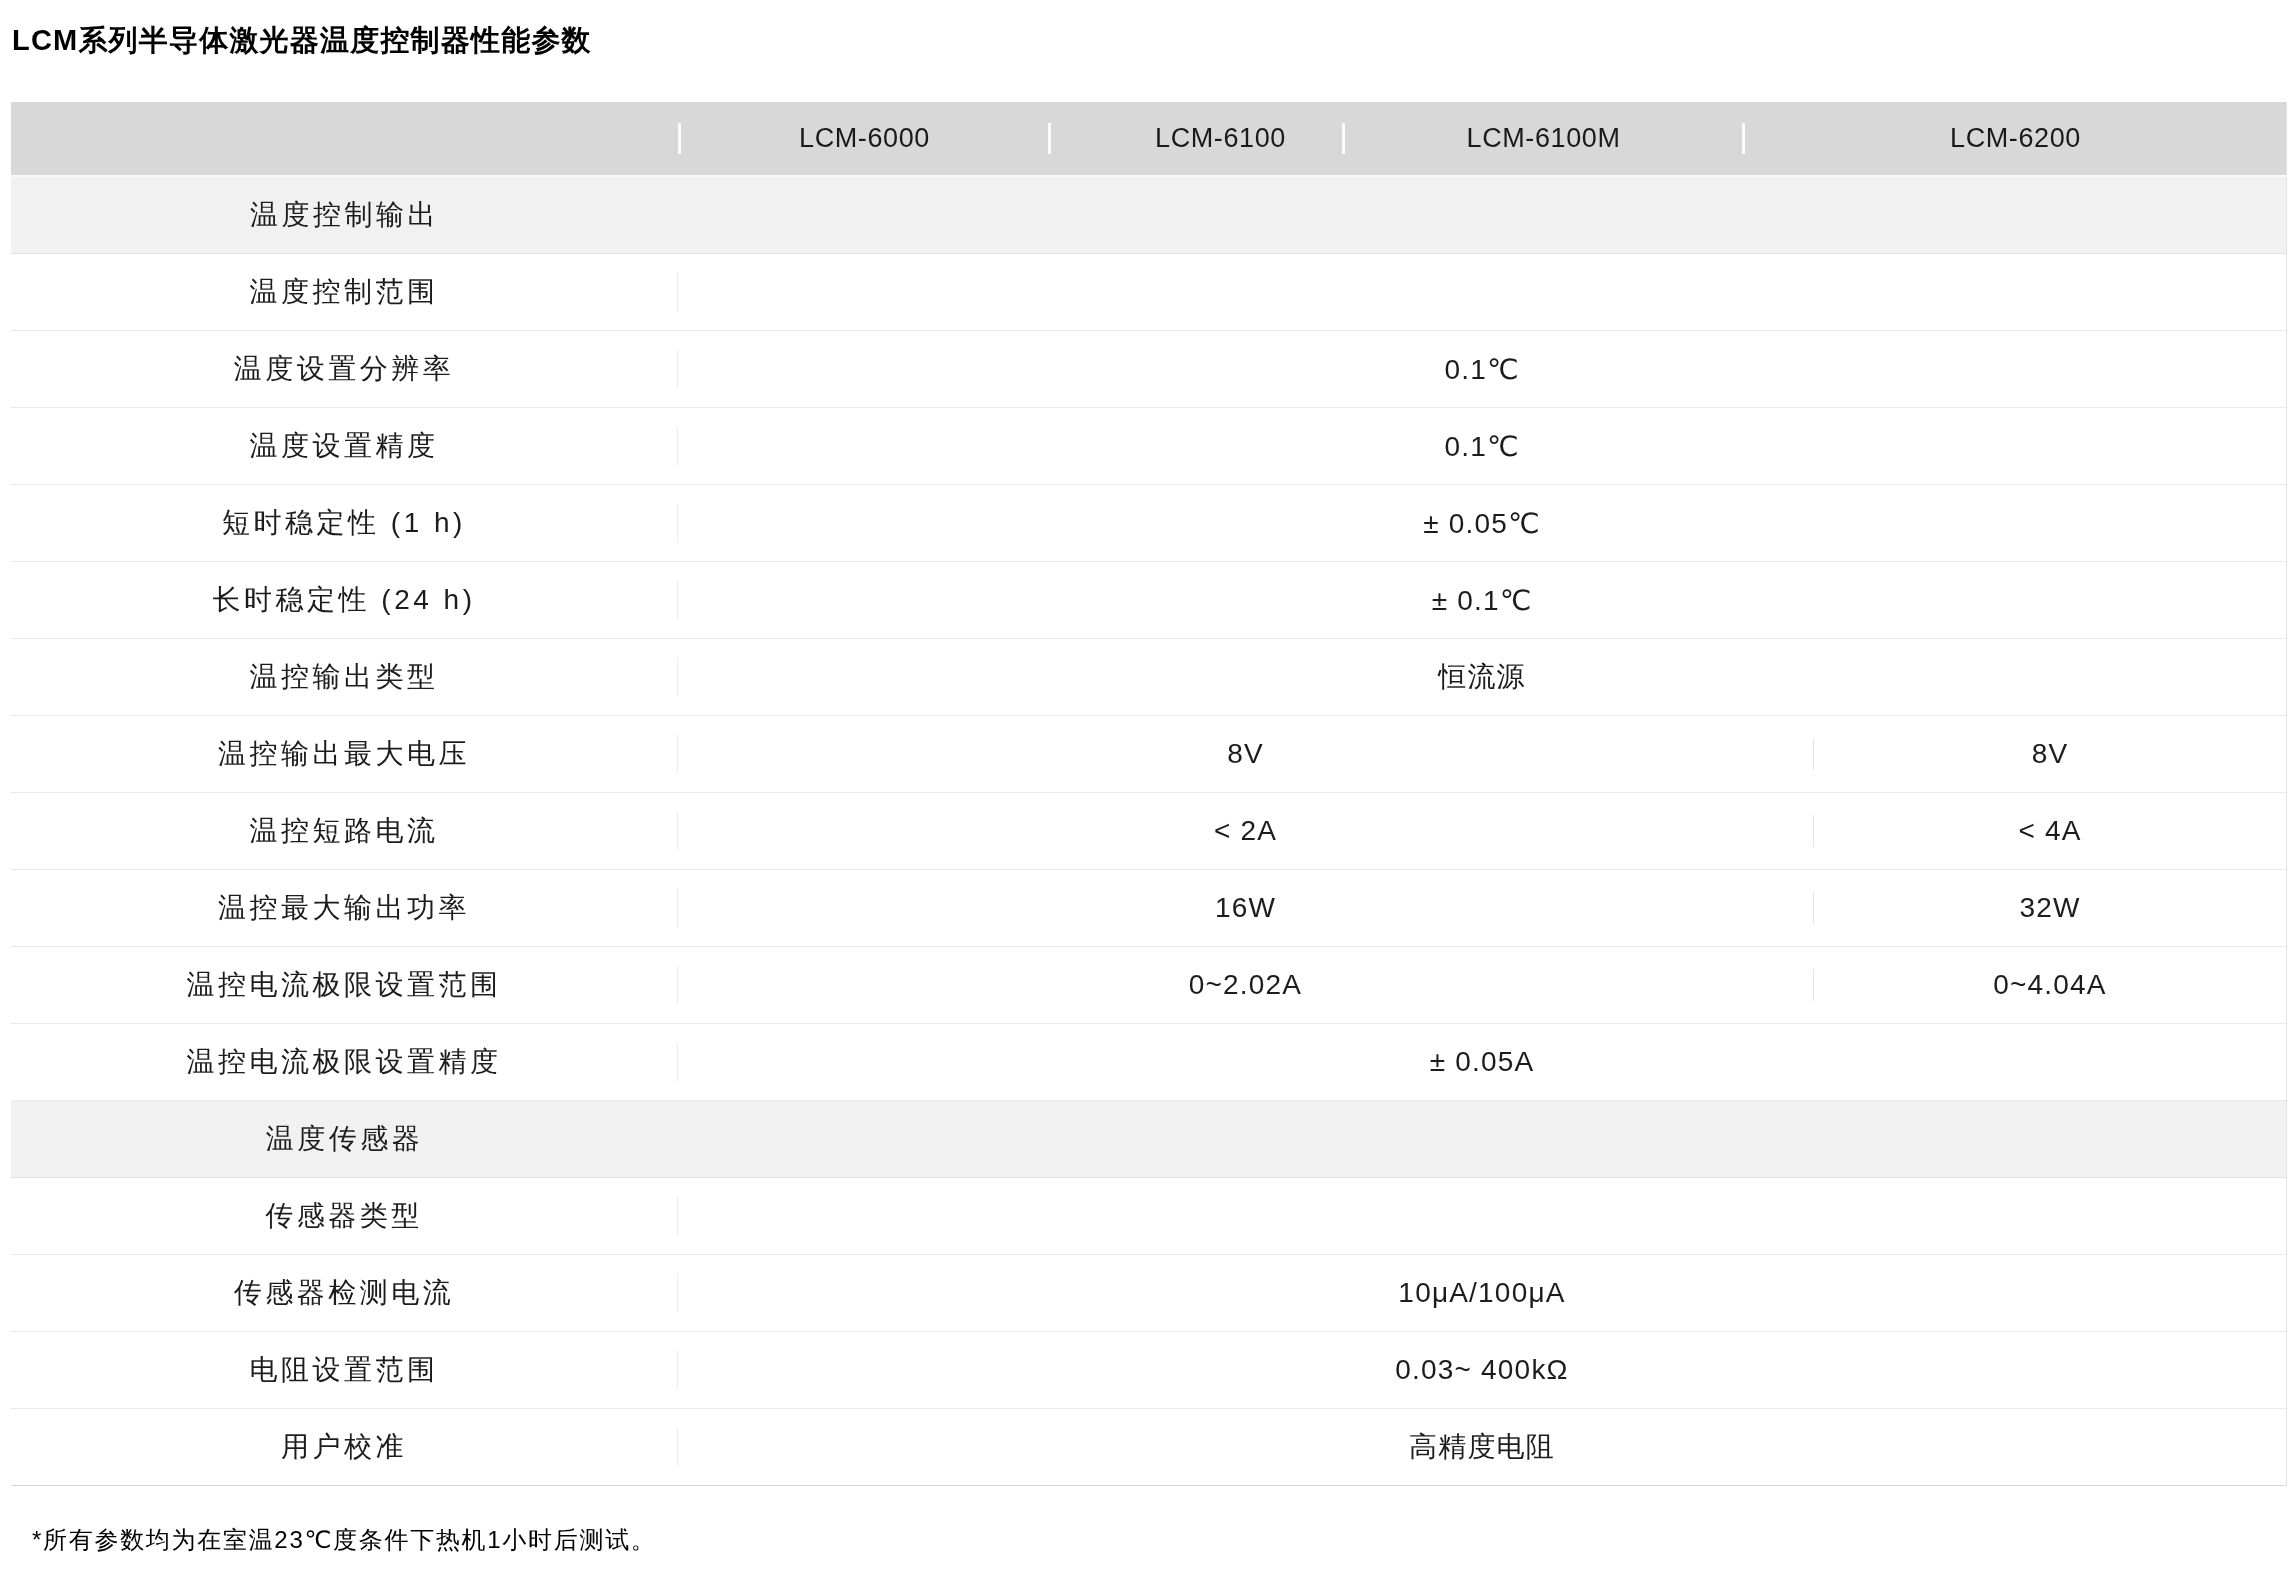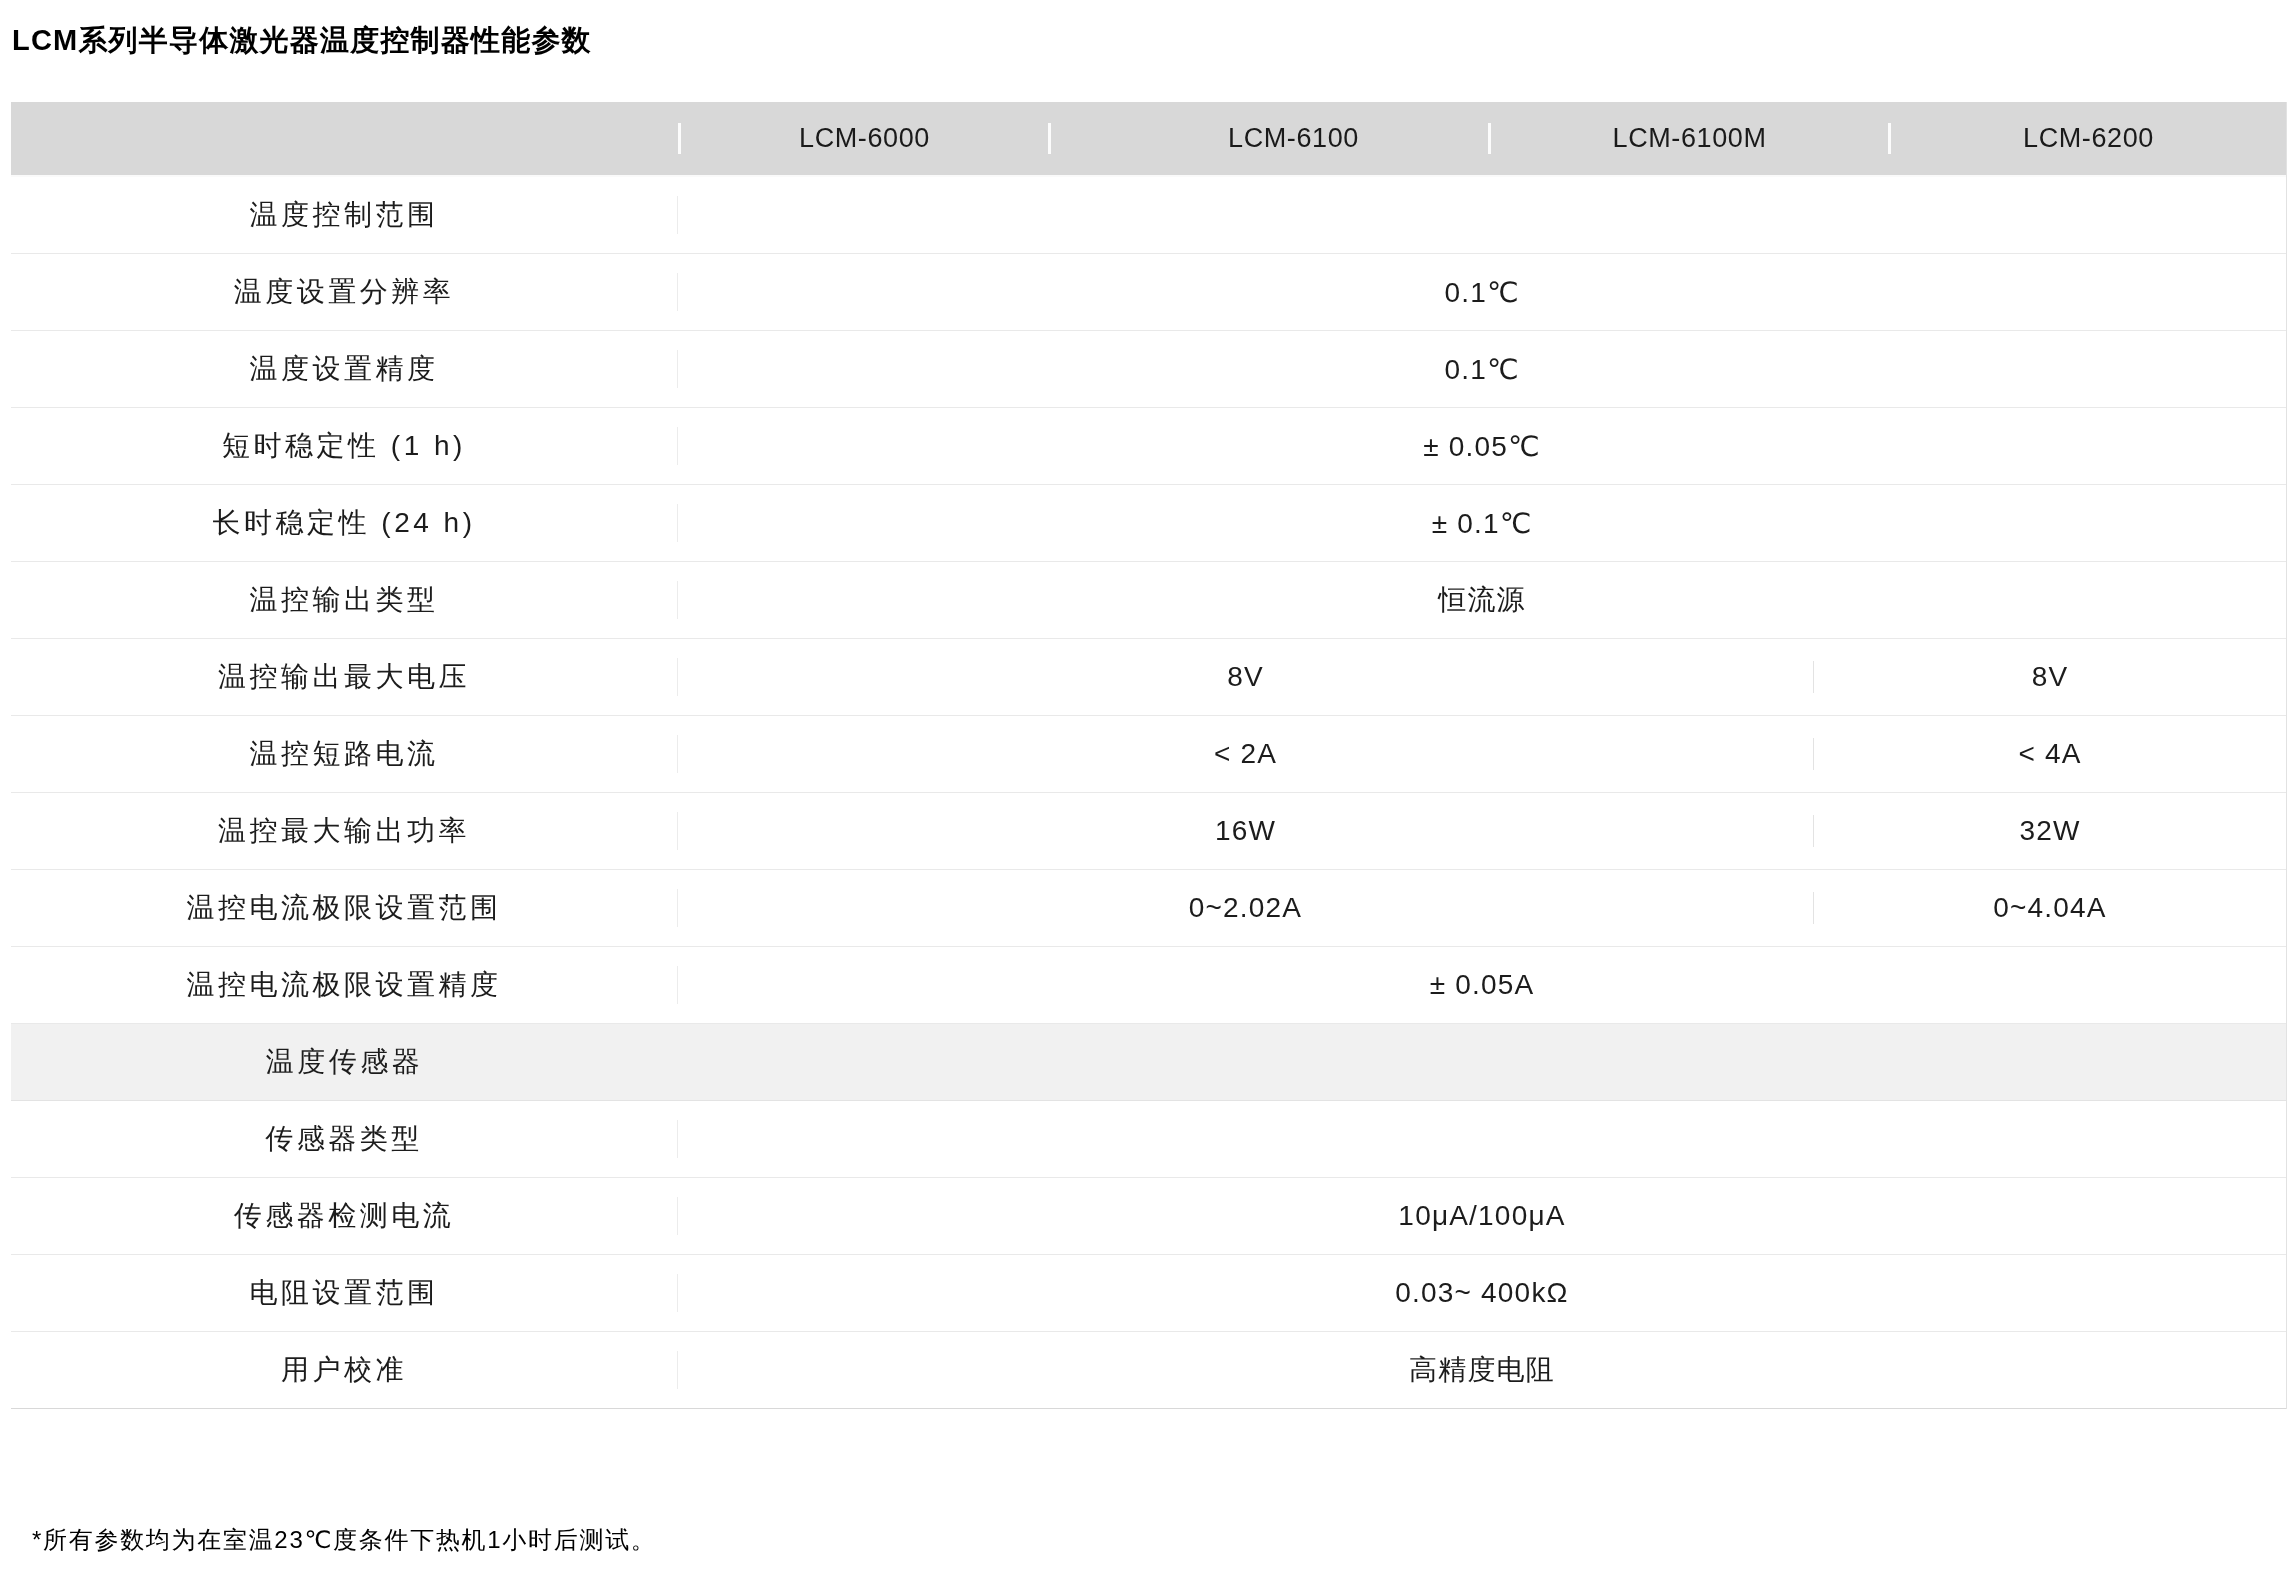--- a/index.html
+++ b/index.html
@@ -84,21 +84,21 @@
     letter-spacing: 1.2px;
   }
   .header-row .cell {
     background: #d8d8d8;
     font-size: 27px;
     letter-spacing: 0.6px;
     color: #1a1a1a;
   }
   .header-row .hc0 { width: 667px; border-right: none; }
   .header-row .hc1 { width: 370px; border-left: 3.5px solid #fcfcfc; }
-  .header-row .hc2 { width: 440px; border-left: 3.5px solid #fcfcfc; padding-left: 48px; }
+  .header-row .hc2 { width: 294px; border-left: 3.5px solid #fcfcfc; padding-left: 48px; }
   .header-row .hc3 { width: 400px; border-left: 3.5px solid #fcfcfc; }
   .header-row .hc4 { flex: 1;      border-left: 3.5px solid #fcfcfc; }
   .footnote {
     position: absolute;
     left: 32px;
     top: 1524px;
     font-size: 24px;
     color: #000000;
     letter-spacing: 1.7px;
     white-space: nowrap;
@@ -114,20 +114,23 @@
   <div class="spec-table">
 
     <div class="row header-row">
       <div class="cell hc0"></div>
       <div class="cell hc1">LCM-6000</div>
       <div class="cell hc2">LCM-6100</div>
       <div class="cell hc3">LCM-6100M</div>
       <div class="cell hc4">LCM-6200</div>
     </div>
 
+    <div class="row section-row">
+      <div class="cell label-cell">温度控制输出</div>
+    </div>
 
     <div class="row">
       <div class="cell label-cell">温度控制范围</div>
     </div>
 
     <div class="row">
       <div class="cell label-cell">温度设置分辨率</div>
       <div class="cell value-full">0.1℃</div>
     </div>
 

